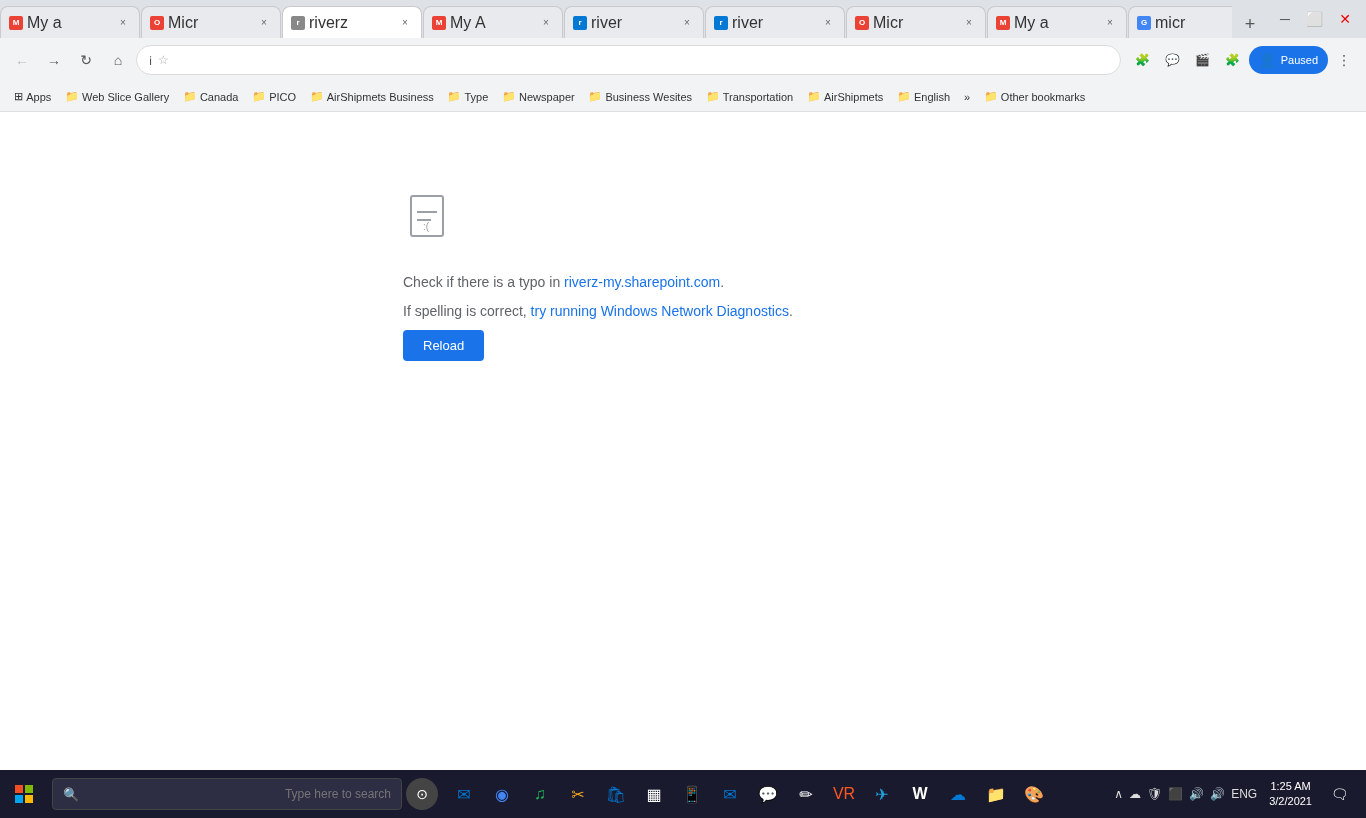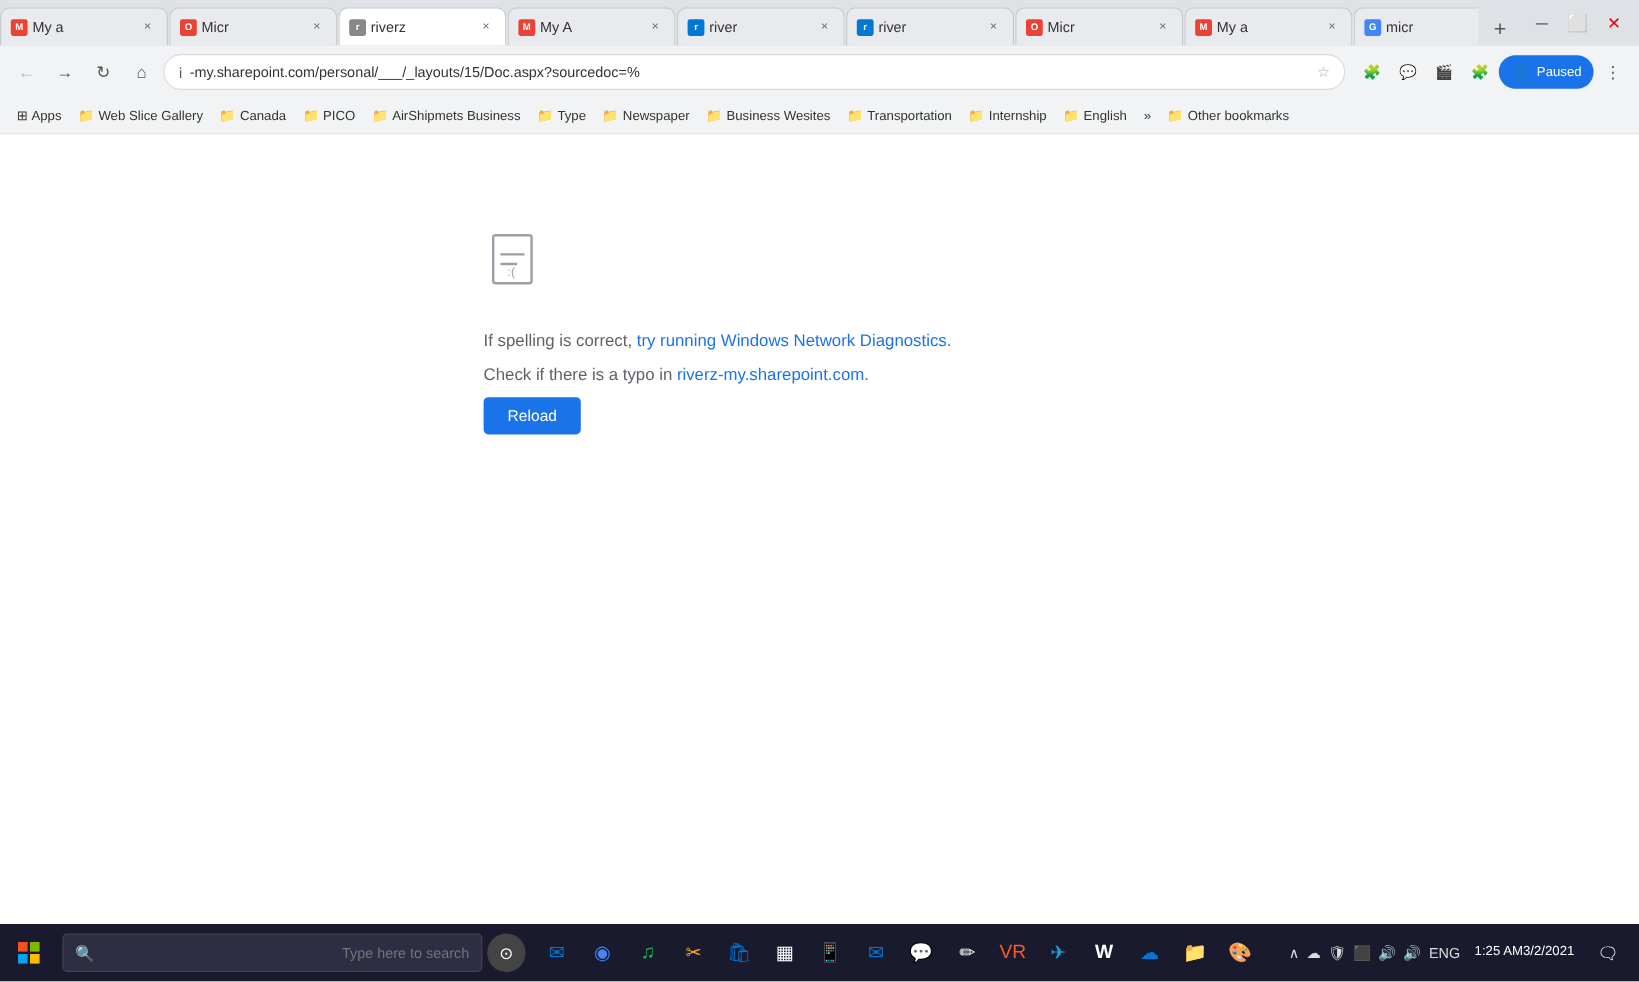--- a/index.html
+++ b/index.html
@@ -50,21 +50,21 @@
     .tab-favicon {
       width: 14px;
       height: 14px;
       flex-shrink: 0;
     }
     .tab-title {
       flex: 1;
       overflow: hidden;
       text-overflow: ellipsis;
       white-space: nowrap;
-      font-size: 12px;
+      font-size: 16px;
     }
     .tab-close {
       width: 16px;
       height: 16px;
       border-radius: 50%;
       display: flex;
       align-items: center;
       justify-content: center;
       font-size: 10px;
       color: #666;
@@ -315,20 +315,21 @@
       padding: 0 8px;
     }
     .tray-icon {
       font-size: 12px;
       color: #ddd;
       cursor: pointer;
       padding: 0 2px;
     }
     .clock {
       display: flex;
+      flex-direction: column;
       align-items: center;
       color: #fff;
       font-size: 11px;
       line-height: 1.4;
       padding: 0 8px;
       cursor: pointer;
     }
     .notification-btn {
       width: 36px; height: 36px;
       display: flex; align-items: center; justify-content: center;
@@ -405,21 +406,20 @@
   </div>
 
   <div class="address-bar-row">
     <button class="nav-btn disabled">←</button>
     <button class="nav-btn">→</button>
     <button class="nav-btn">↻</button>
     <button class="nav-btn">⌂</button>
 
     <div class="address-bar">
       <span style="font-size:12px; color:#555;">ℹ</span>
-      <input type="text" value="-my.sharepoint.com/personal/___/_layouts/15/Doc.aspx?sourcedoc=%" style="">
       <span style="color:#aaa;">☆</span>
     </div>
 
     <div class="toolbar-right">
       <div class="toolbar-icon" style="font-size:12px;">🧩</div>
       <div class="toolbar-icon" style="font-size:12px;">💬</div>
       <div class="toolbar-icon" style="font-size:12px;">🎬</div>
       <div class="toolbar-icon" style="font-size:12px;">🧩</div>
       <div class="profile-btn">
         <span style="font-size:14px;">👤</span>
@@ -461,21 +461,21 @@
     <div class="bm-item">
       <span class="bm-icon bm-folder">📁</span>
       <span>Business Wesites</span>
     </div>
     <div class="bm-item">
       <span class="bm-icon bm-folder">📁</span>
       <span>Transportation</span>
     </div>
     <div class="bm-item">
       <span class="bm-icon bm-folder">📁</span>
-      <span>Internship</span>
+      <span>AirShipmets</span>
     </div>
     <div class="bm-item">
       <span class="bm-icon bm-folder">📁</span>
       <span>English</span>
     </div>
     <div class="bm-item">»</div>
     <div class="bm-item">
       <span class="bm-icon bm-folder">📁</span>
       <span>Other bookmarks</span>
     </div>
@@ -487,25 +487,25 @@
         <svg viewBox="0 0 56 56" fill="none" xmlns="http://www.w3.org/2000/svg">
           <rect x="8" y="4" width="32" height="40" rx="2" stroke="#9aa0a6" stroke-width="2" fill="none"></rect>
           <line x1="14" y1="20" x2="34" y2="20" stroke="#9aa0a6" stroke-width="2"></line>
           <line x1="14" y1="28" x2="28" y2="28" stroke="#9aa0a6" stroke-width="2"></line>
           <text x="20" y="38" font-size="10" fill="#9aa0a6">:(</text>
         </svg>
       </div>
 
 
       <p class="error-desc">
+        <span>Check if there is a typo in </span><a href="#">riverz-my.sharepoint.com</a>.
+      </p>
+
+      <p class="error-desc">
         <span>If spelling is correct, </span><a href="#">try running Windows Network Diagnostics</a>.
-      </p>
-
-      <p class="error-desc">
-        <span>Check if there is a typo in </span><a href="#">riverz-my.sharepoint.com</a>.
       </p>
 
 
       <button class="reload-btn">Reload</button>
     </div>
   </div>
 
   <div class="taskbar">
     <div class="start-btn">
       <div class="start-icon">

